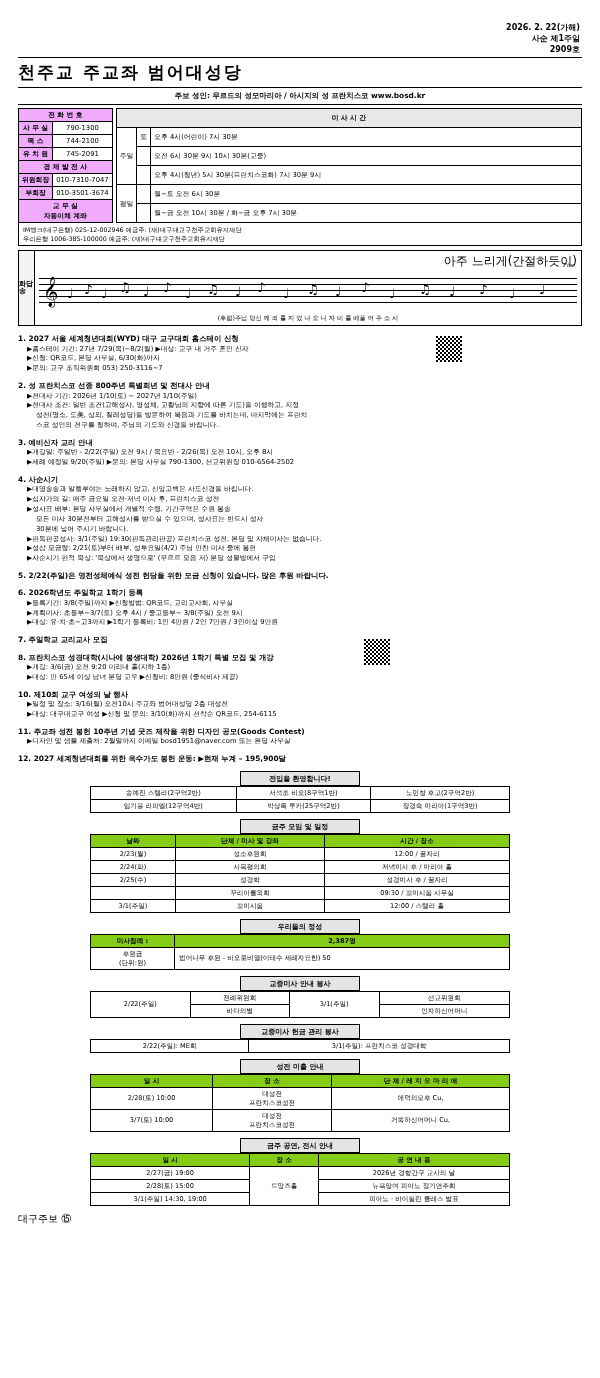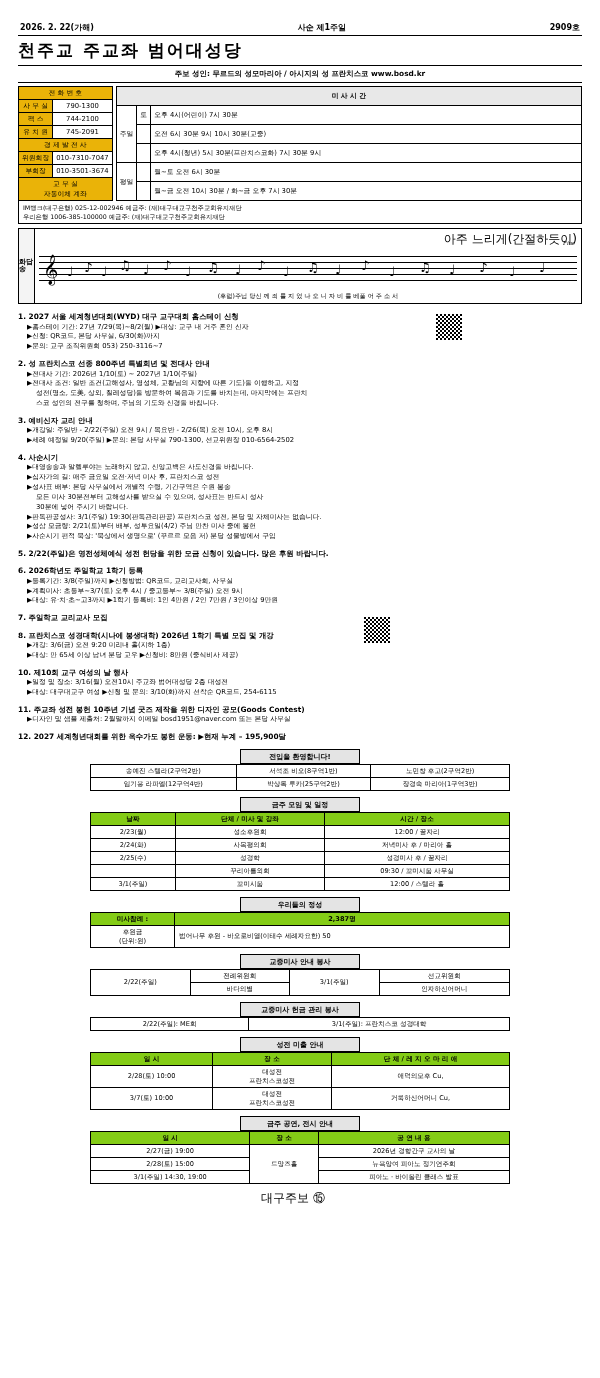--- a/index.html
+++ b/index.html
@@ -18,20 +18,21 @@
     position: relative;
   }
   .hdr-top {
     display: flex;
     justify-content: space-between;
     align-items: flex-end;
     font-size: 8px;
     font-weight: bold;
     padding: 0 2px 2px 2px;
     border-bottom: 1.6px solid #000;
+    flex-direction: column;
   }
   .hdr-top .mid { font-weight: bold; }
   .title-bar {
     font-size: 17px;
     font-weight: bold;
     letter-spacing: 2px;
     padding: 3px 0 3px 0;
     border-bottom: 1.2px solid #000;
   }
   .sub-line {
@@ -53,21 +54,21 @@
 
   table { border-collapse: collapse; }
   .info-wrap { display: flex; margin-top: 3px; }
   .tel-tbl { font-size: 6.8px; }
   .tel-tbl td {
     border: 1px solid #000;
     padding: 1px 3px;
     text-align: center;
     white-space: nowrap;
   }
-  .tel-tbl .hd { background: #eab308; font-weight: normal; }
+  .tel-tbl .hd { background: #f0abfc; font-weight: bold; }
   .mass-tbl { font-size: 6.8px; margin-left: 3px; flex: 1; }
   .mass-tbl td {
     border: 1px solid #000;
     padding: 1px 3px;
     white-space: nowrap;
   }
   .mass-tbl .hd { background: #e8e8e8; font-weight: bold; text-align: center; }
   .mass-tbl .vt { text-align: center; width: 14px; }
   .bank {
     font-size: 6.3px;
@@ -137,22 +138,22 @@
     font-size: 6.6px;
   }
   .gtbl td {
     border: 1px solid #000;
     padding: 1.5px 4px;
     text-align: center;
   }
   .gtbl td.l { text-align: left; }
   .gtbl .hd { background: #84cc16; font-weight: bold; }
   .footer-right {
-    text-align: center;
-    font-size: 12px;
+    text-align: left;
+    font-size: 10px;
     margin-top: 6px;
     padding-right: 14px;
   }
 </style>
 </head>
 <body>
 
 <div class="page">
 
   <div class="hdr-top">

